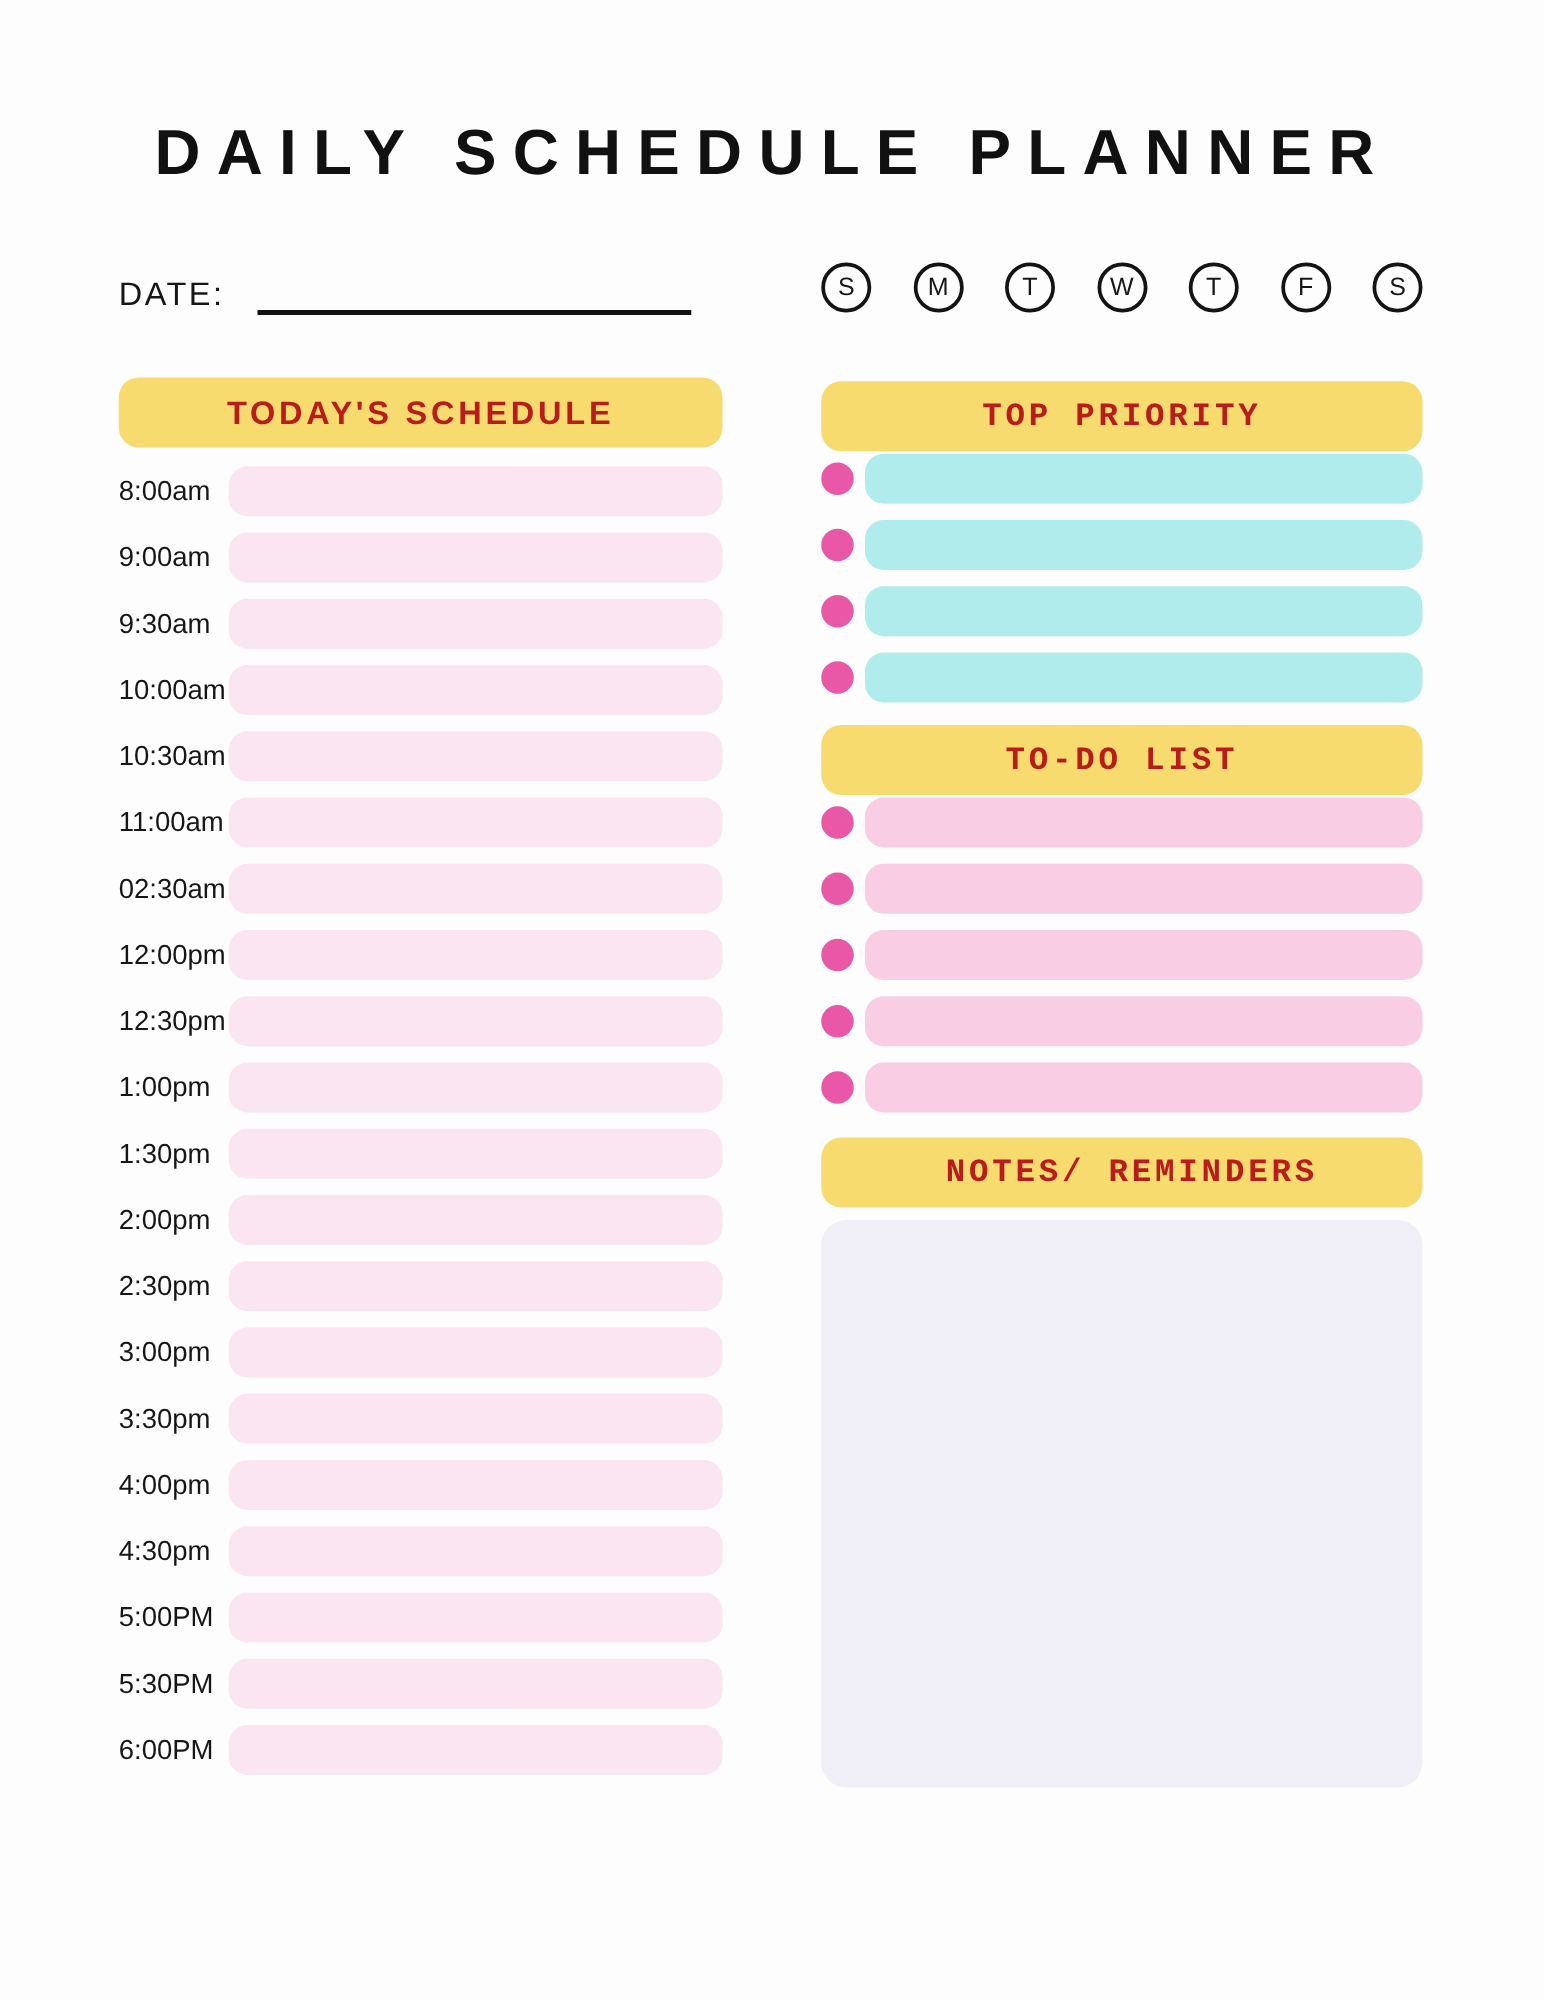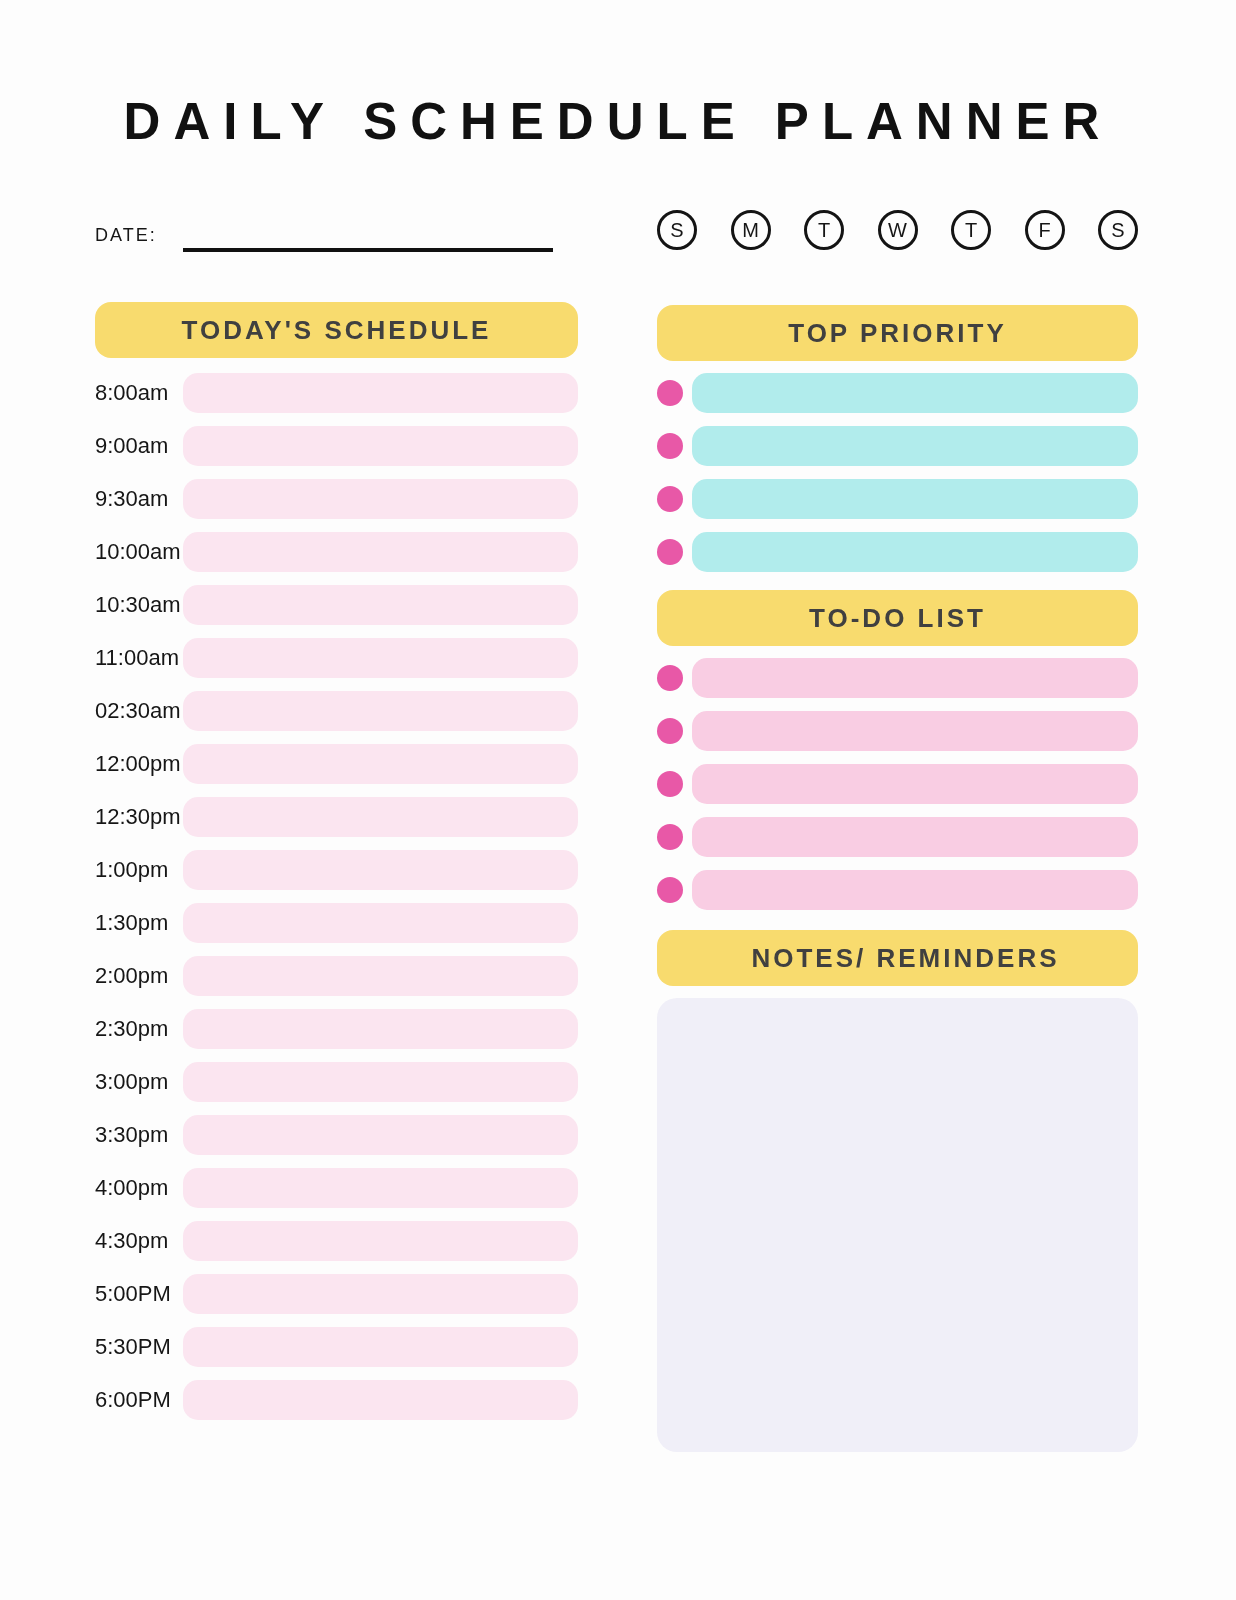--- a/index.html
+++ b/index.html
@@ -33,21 +33,21 @@
     color: #111;
     white-space: nowrap;
   }
 
   .date-area {
     position: absolute;
     left: 95px; top: 218px; width: 458px;
     display: flex; align-items: flex-end;
   }
   .date-label {
-    font-size: 18px; letter-spacing: 2px; font-weight: 400;
+    font-size: 26px; letter-spacing: 2px; font-weight: 400;
     line-height: 34px;
   }
   .date-line {
     flex: 1;
     margin-left: 26px;
     height: 30px;
     border-bottom: 4px solid #111;
   }
 
   .days {
@@ -63,21 +63,21 @@
     font-size: 20px; font-weight: 400;
     background: transparent;
   }
 
   .col-header {
     height: 56px;
     background: var(--yellow);
     border-radius: 16px;
     display: flex; align-items: center; justify-content: center;
     font-size: 26px; font-weight: 700; letter-spacing: 3px;
-    color: #404040;
+    color: #b91c1c;
     white-space: nowrap;
   }
 
   .left-col { position: absolute; left: 95px; top: 302px; width: 483px; }
   .left-col .col-header { margin-bottom: 15px; }
   .time-row {
     display: flex; align-items: center;
     height: 40px; margin-bottom: 13px;
   }
   .time-label {
@@ -85,21 +85,21 @@
     font-size: 22px; font-weight: 400;
     white-space: nowrap;
   }
   .time-bar {
     flex: 1; height: 40px;
     background: var(--schedule-pink);
     border-radius: 15px;
   }
 
   .right-col { position: absolute; left: 657px; top: 305px; width: 481px; }
-  .right-col .col-header { margin-bottom: 12px; }
+  .right-col .col-header { margin-bottom: 2px; font-family: Liberation Mono, monospace; }
   .dot-row {
     display: flex; align-items: center;
     height: 40px; margin-bottom: 13px;
   }
   .dot {
     width: 26px; height: 26px; border-radius: 50%;
     background: var(--dot-pink);
     margin-right: 9px;
     flex: 0 0 26px;
   }

